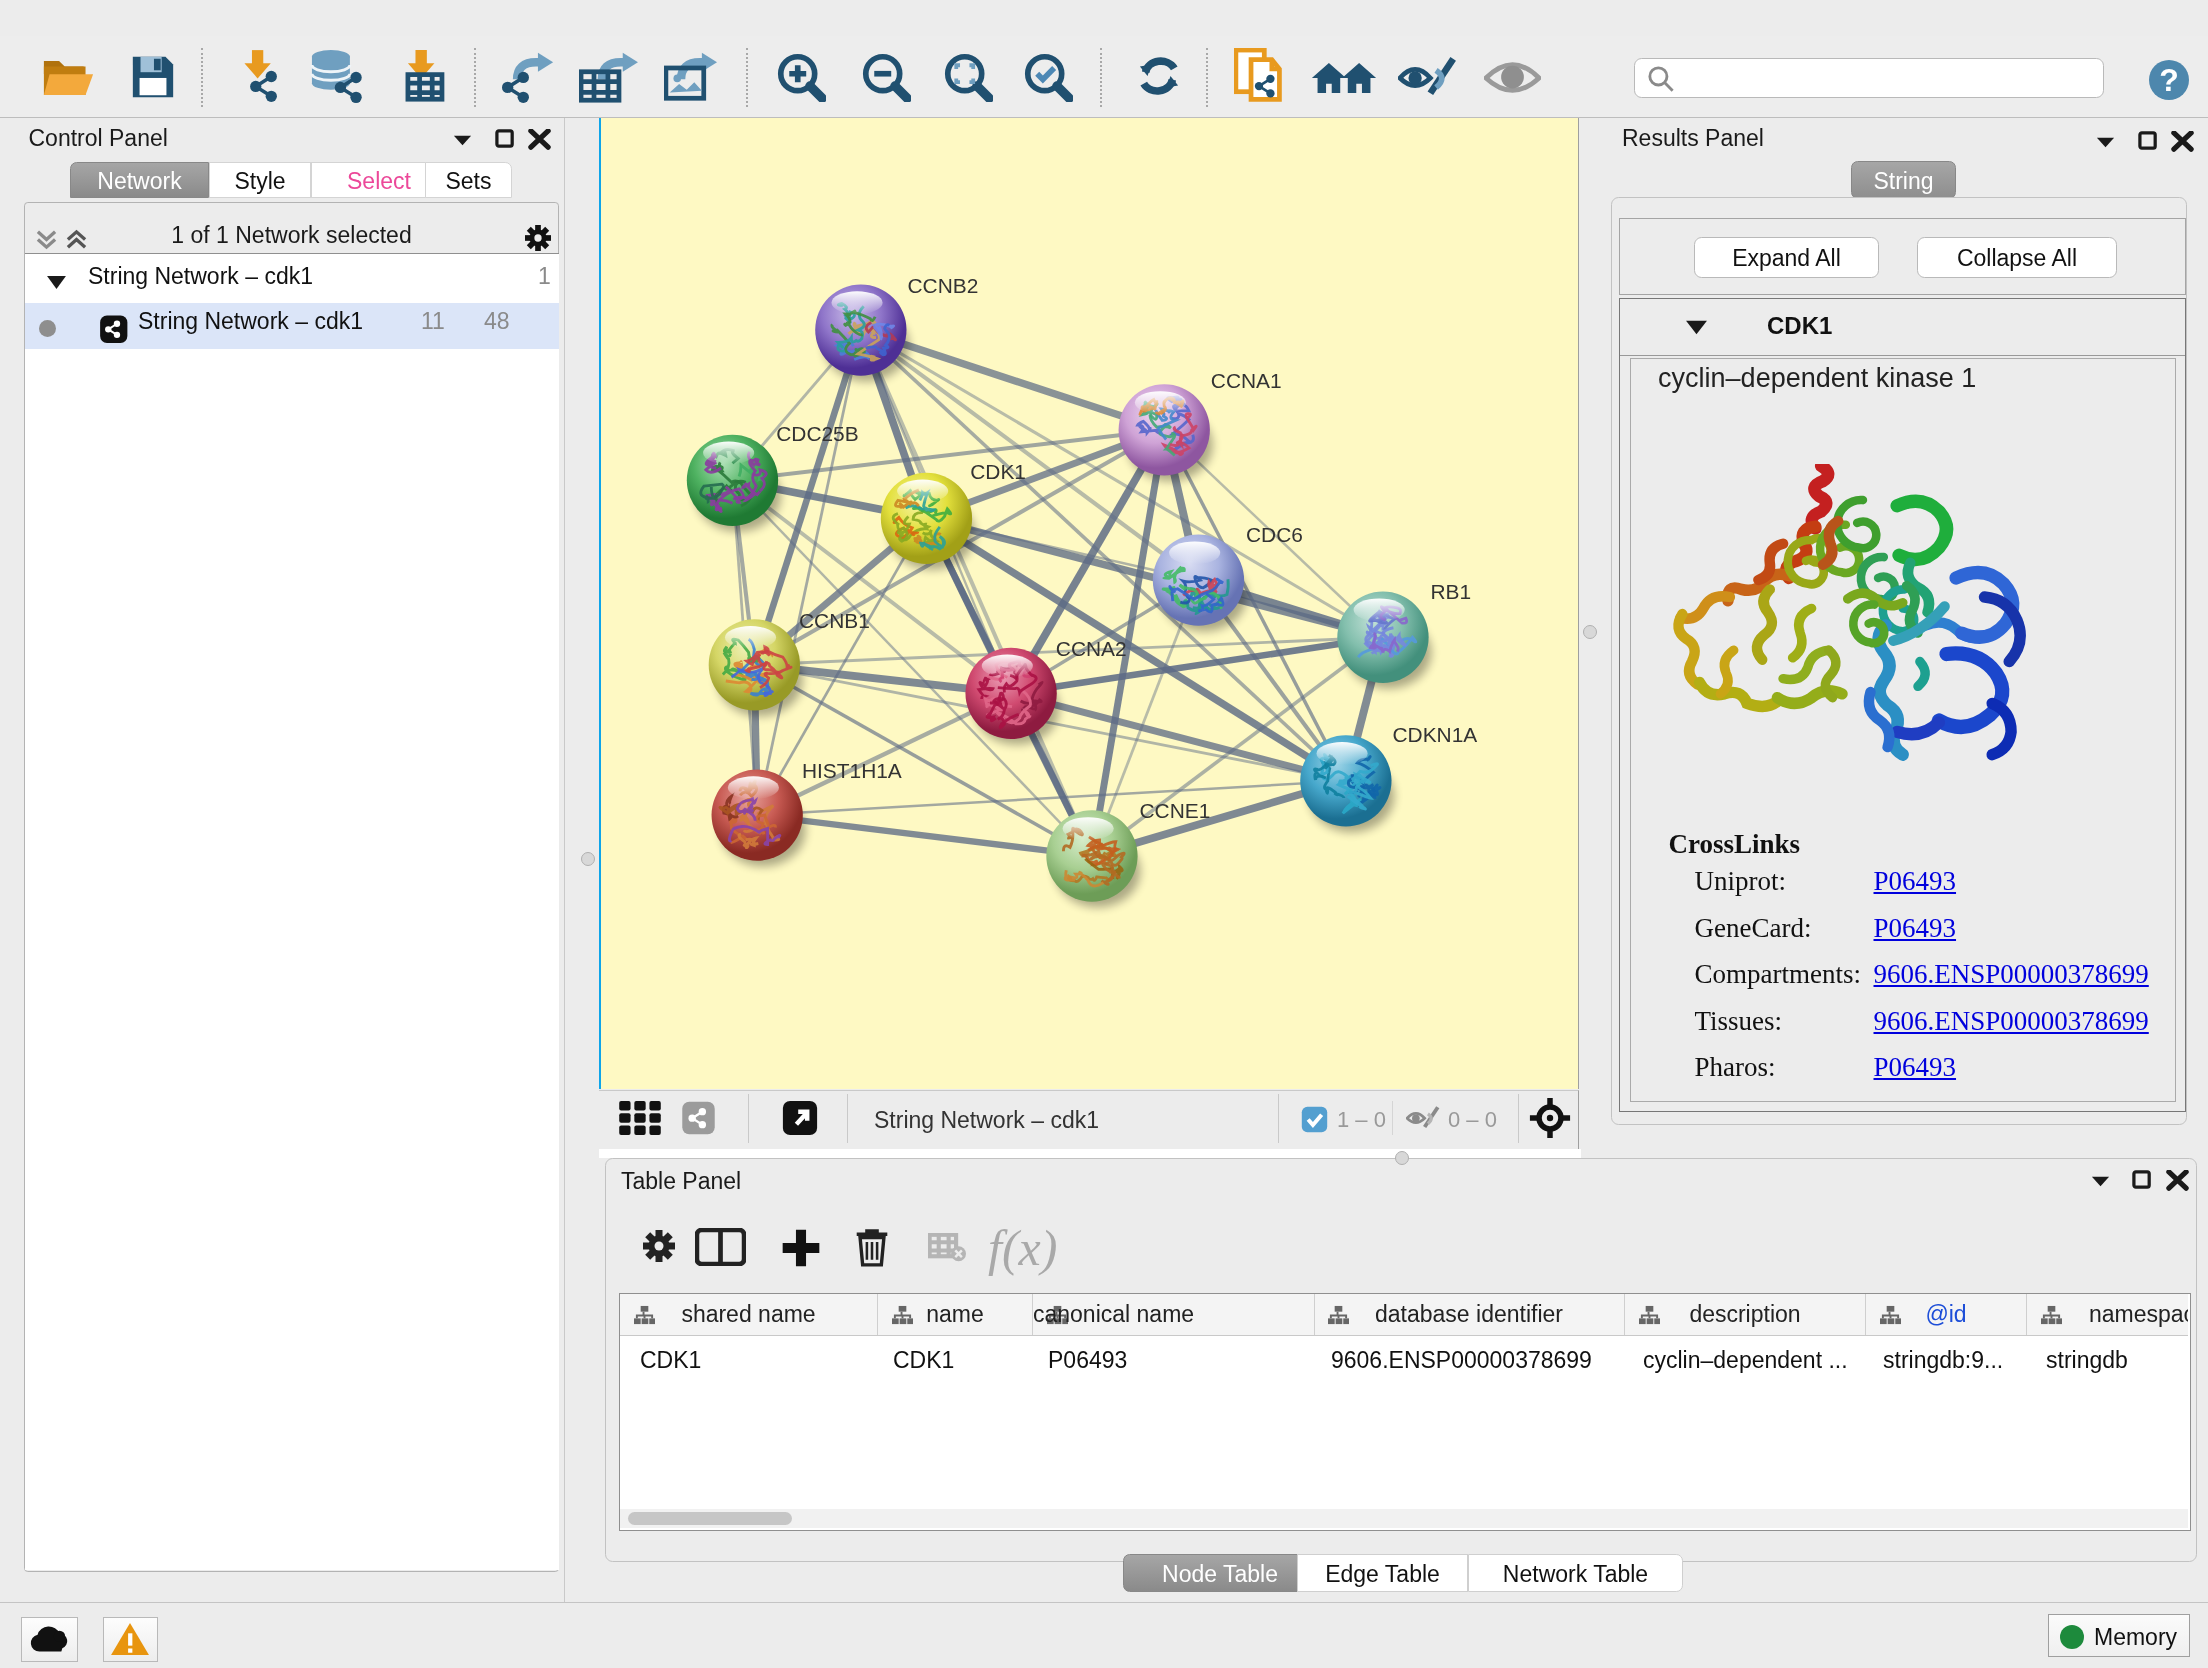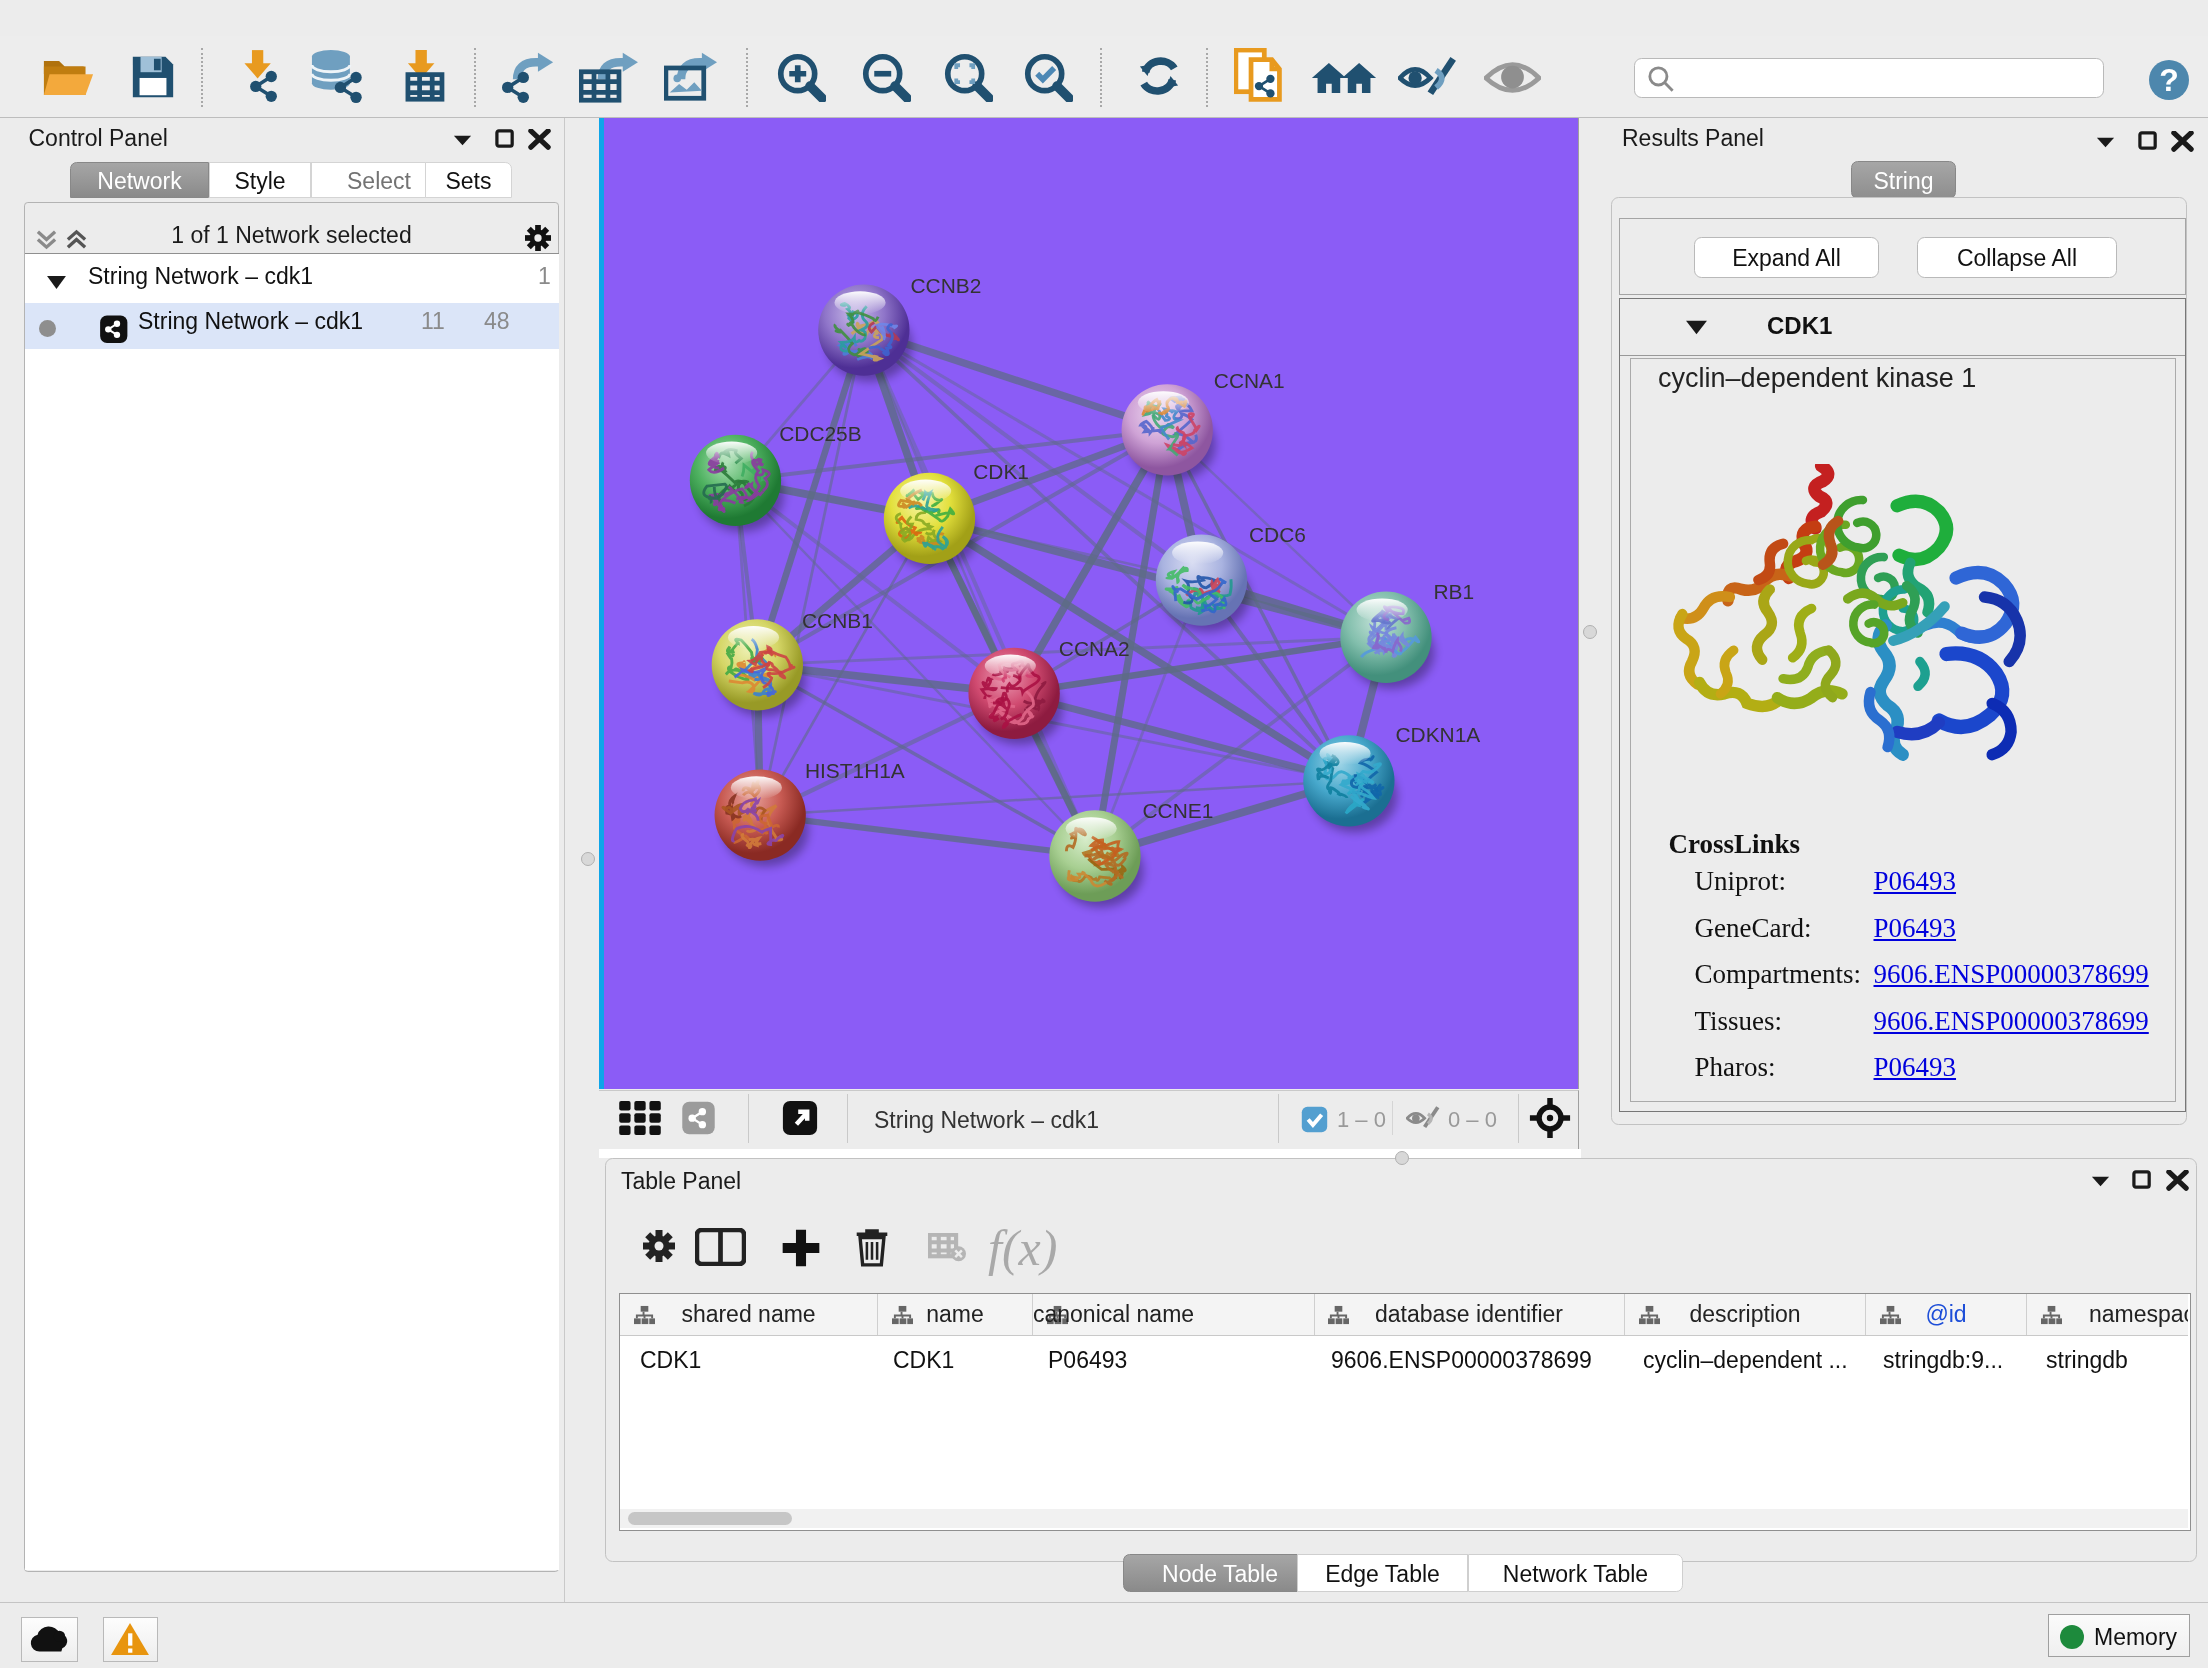--- a/index.html
+++ b/index.html
@@ -172,21 +172,21 @@
     </svg>
     <svg width="23" height="21" viewBox="0 0 24 22" style="position:absolute;left:494px;top:129px">
       <rect x="3" y="2" width="16" height="16" fill="none" stroke="#1a1a1a" stroke-width="3.4" rx="2"></rect>
     </svg>
     <svg width="25" height="21" viewBox="0 0 26 22" style="position:absolute;left:527px;top:129px">
       <path d="M4 2 L22 19 M22 2 L4 19" stroke="#1a1a1a" stroke-width="5.5" stroke-linecap="round"></path>
     </svg>
 <div style="position:absolute;left:70px;top:162px;width:443px;height:36px">
   <div style="position:absolute;left:0;top:0;width:139px;height:36px;background:linear-gradient(#a6a6a6,#8a8a8a);border:1px solid #888;border-radius:6.7px 0 0 0;color:#fff;text-align:center;line-height:36px;font-size:23px">Network</div>
   <div style="position:absolute;left:139px;top:0;width:102px;height:36px;background:#fff;border:1px solid #d4d4d4;text-align:center;line-height:36px;font-size:23px;color:#111">Style</div>
-  <div style="position:absolute;left:241px;top:0;width:136px;height:36px;background:#fff;border:1px solid #d4d4d4;text-align:center;line-height:36px;font-size:23px;color:#737373">Select</div>
+  <div style="position:absolute;left:241px;top:0;width:136px;height:36px;background:#fff;border:1px solid #d4d4d4;text-align:center;line-height:36px;font-size:23px;color:#ec4899">Select</div>
   <div style="position:absolute;left:355px;top:0;width:87px;height:36px;background:#fff;border:1px solid #d4d4d4;border-radius:0 6.7px 0 0;text-align:center;line-height:36px;font-size:23px;color:#111">Sets</div>
 </div>
 <div style="position:absolute;left:24px;top:202px;width:535px;height:1370px;background:#ececec;border:1px solid #b3b3b3;border-radius:3.8px"></div>
 <svg width="21" height="23" viewBox="0 0 22 24" style="position:absolute;left:36px;top:228px">
       <g stroke="#8a8a8a" stroke-width="3.5" fill="none">
         <path d="M2 4 L11 12 L20 4 M2 12 L11 20 L20 12"></path>
       </g>
     </svg>
     <svg width="21" height="23" viewBox="0 0 22 24" style="position:absolute;left:66px;top:228px">
       <g stroke="#555" stroke-width="3.5" fill="none">
@@ -222,21 +222,21 @@
         <circle cx="30" cy="8" r="8"></circle>
         <circle cx="8" cy="22" r="8"></circle>
         <circle cx="30" cy="36" r="8"></circle>
         <path d="M8 22 L30 8 M8 22 L30 36" stroke="#fff" stroke-width="5" fill="none"></path>
       </g>
 </svg>
 <div style="position:absolute;left:138px;top:308px;font-size:23px;color:#111">String Network – cdk1</div>
 <div style="position:absolute;left:421px;top:308px;font-size:23px;color:#8a8a8a">11</div>
 <div style="position:absolute;left:484px;top:308px;font-size:23px;color:#8a8a8a">48</div>
 
-<div style="position:absolute;left:599px;top:118px;width:980px;height:971px;background:#8b5cf6;border-left:5px solid #0ea5e9;border-right:1.9px solid #9f9f9f">
+<div style="position:absolute;left:599px;top:118px;width:980px;height:971px;background:#fef9c3;border-left:2px solid #0ea5e9;border-right:1.9px solid #9f9f9f">
       <svg width="980" height="971" viewBox="630 124 1030 1021" style="position:absolute;left:0;top:0">
 <defs>
 <filter id="blur" x="-30%" y="-30%" width="160%" height="160%">
             <feGaussianBlur stdDeviation="5"></feGaussianBlur>
           </filter>
 <linearGradient id="gloss" x1="0" y1="0" x2="0" y2="1">
 <stop offset="0" stop-color="#fff" stop-opacity="0.97"></stop>
             <stop offset="0.75" stop-color="#fff" stop-opacity="0.25"></stop>
             <stop offset="1" stop-color="#fff" stop-opacity="0"></stop>
           </linearGradient>

